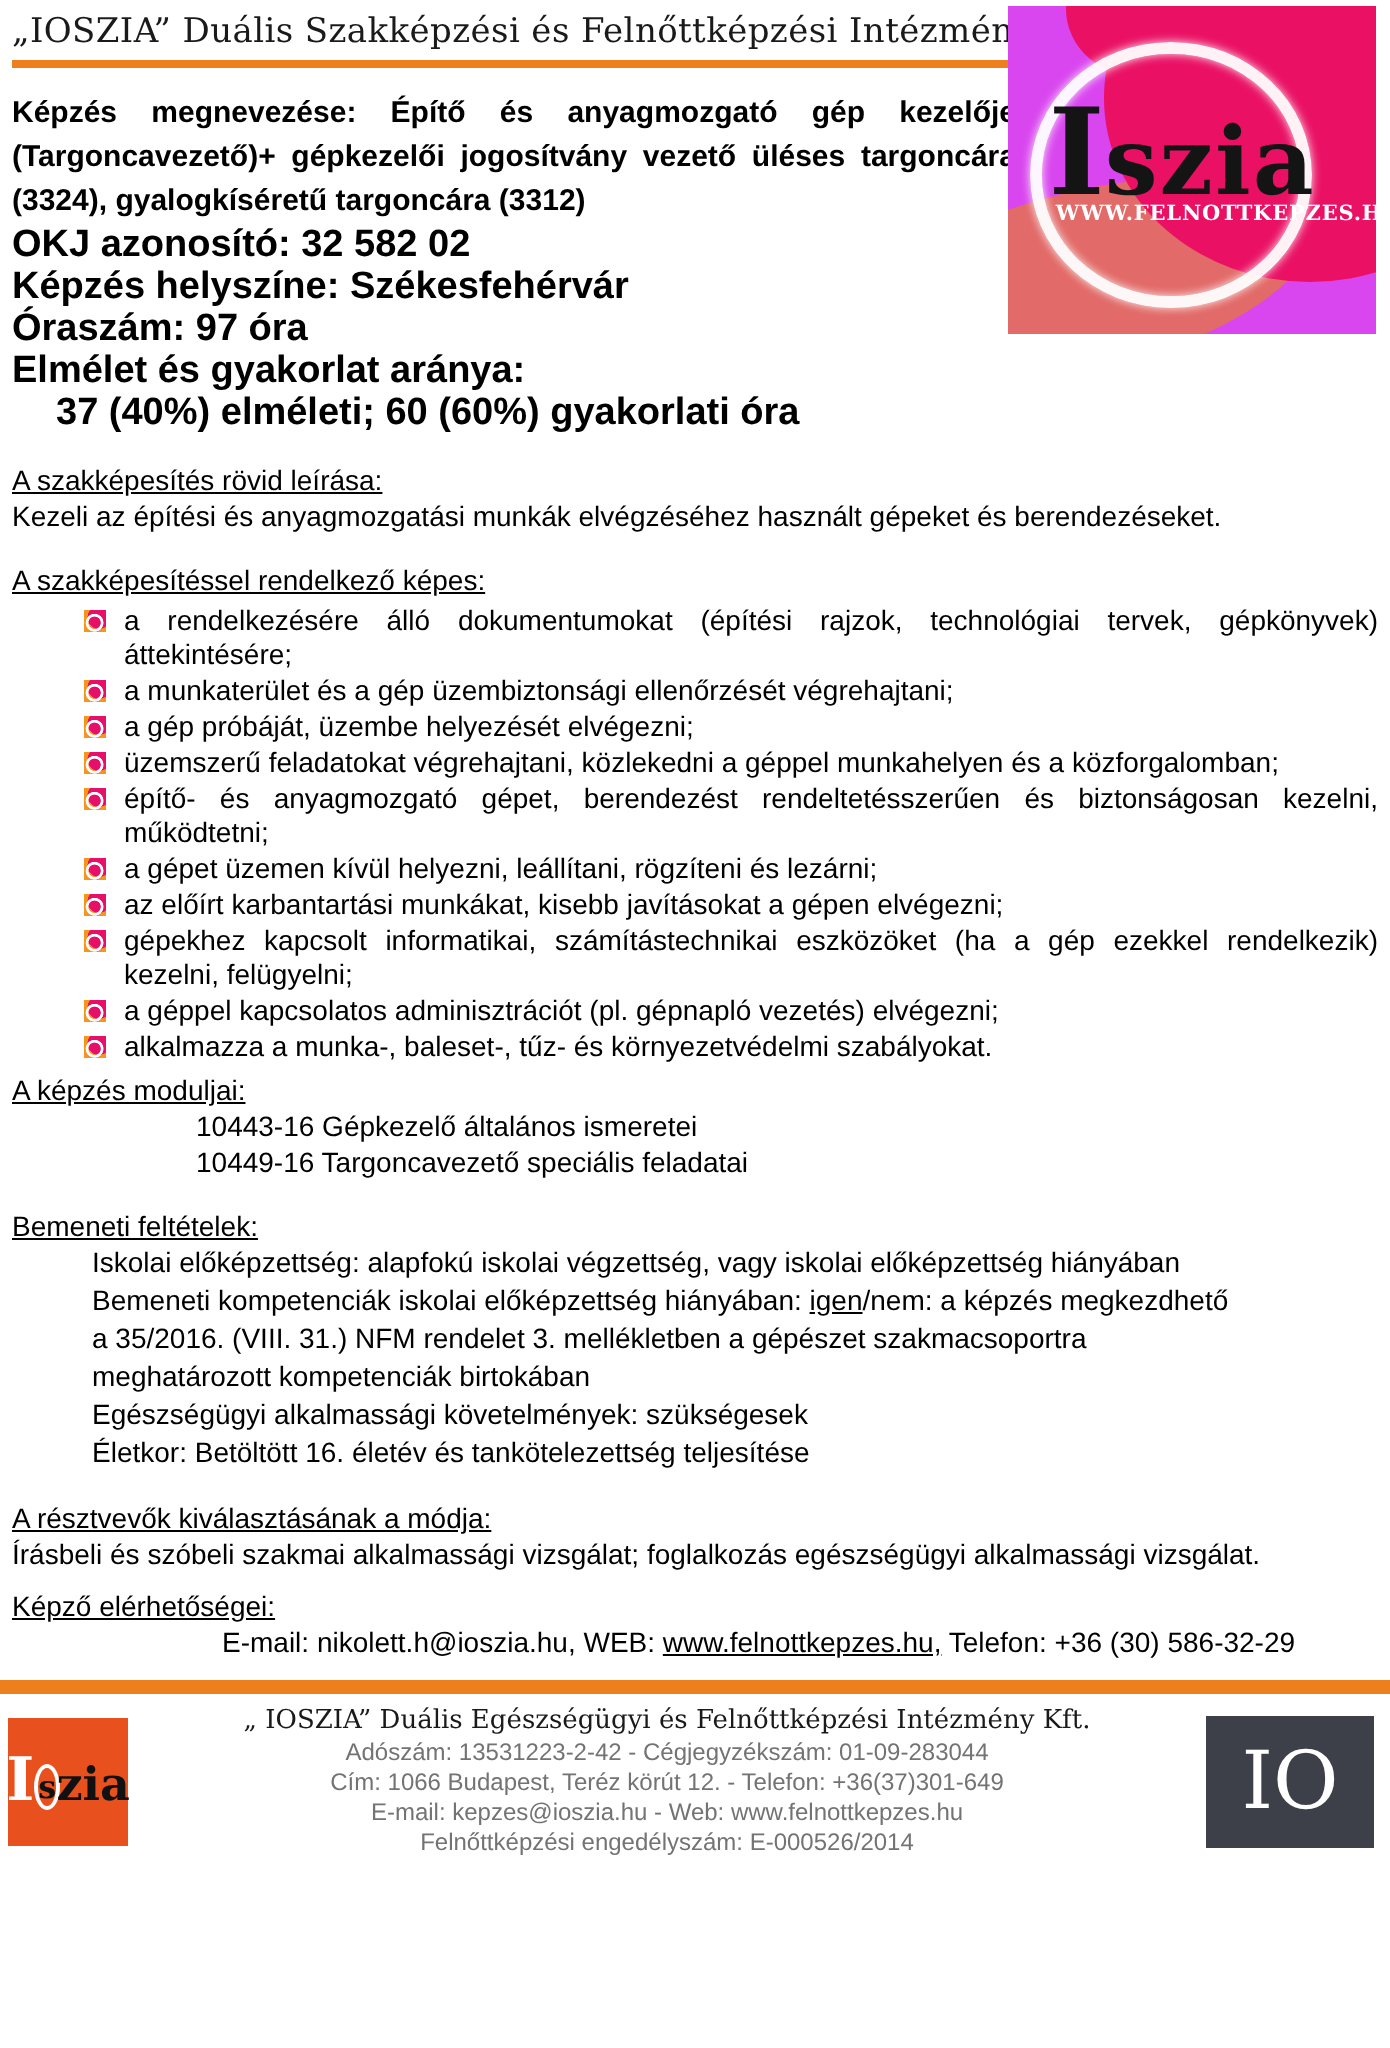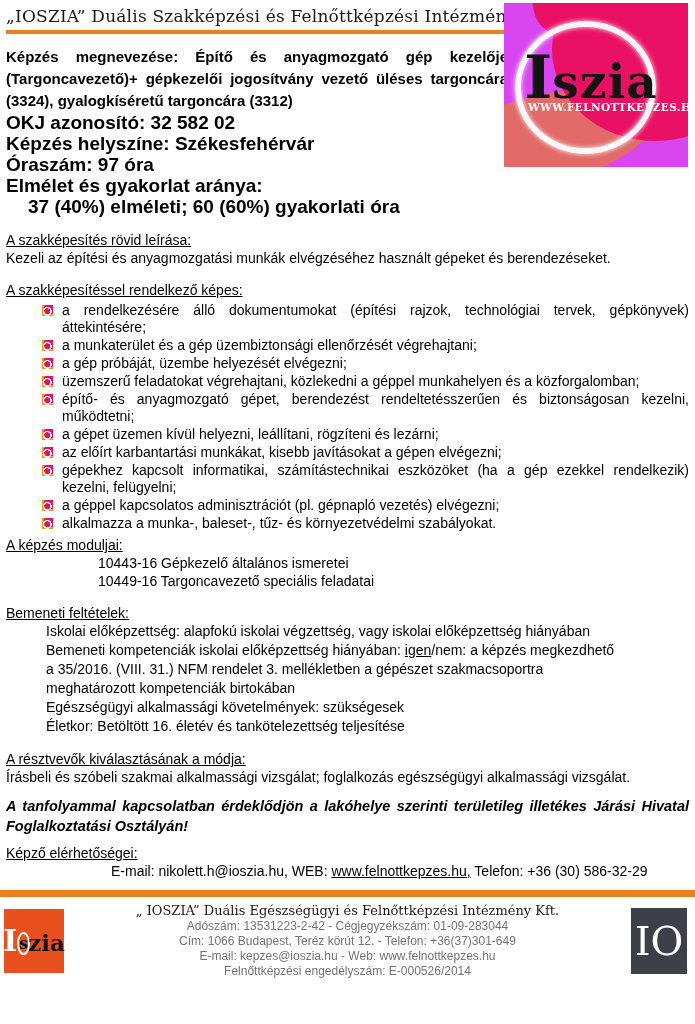--- a/index.html
+++ b/index.html
@@ -76,21 +76,21 @@
 
   .logo-fl { width:60px; height:64px; background:#E8511E; font-family:"DejaVu Serif", serif;
     display:flex; align-items:center; justify-content:center; flex:0 0 auto; }
   .fl-i { color:#fff; font-size:30px; font-weight:bold; line-height:1; }
   .fl-o { display:inline-flex; align-items:center; justify-content:center;
     width:19px; height:19px; border:2px solid #fff; border-radius:50%;
     margin:6px -2px 0 0; }
   .fl-s { color:#111; font-size:16px; font-weight:bold; line-height:1; }
   .fl-zia { color:#111; font-size:23px; font-weight:bold; line-height:1; margin-top:4px; }
 
-  .logo-fr { width:56px; height:66px; background:#3D4049; color:#fff;
+  .logo-fr { width:84px; height:66px; background:#3D4049; color:#fff;
     font-family:"DejaVu Serif", serif; font-size:40px;
     display:flex; align-items:center; justify-content:center; flex:0 0 auto; }
 </style>
 </head>
 <body>
 
 <div class="page">
   <div class="content">
 
     <div class="title">„IOSZIA” Duális Szakképzési és Felnőttképzési Intézmény</div>
@@ -150,21 +150,20 @@
         <div>Egészségügyi alkalmassági követelmények: szükségesek</div>
         <div>Életkor: Betöltött 16. életév és tankötelezettség teljesítése</div>
       </div>
     </div>
 
     <div class="sec">
       <div class="h-u">A résztvevők kiválasztásának a módja:</div>
       <div>Írásbeli és szóbeli szakmai alkalmassági vizsgálat; foglalkozás egészségügyi alkalmassági vizsgálat.</div>
     </div>
 
-    <p class="notice">A tanfolyammal kapcsolatban érdeklődjön a lakóhelye szerinti területileg illetékes Járási Hivatal Foglalkoztatási Osztályán!</p>
 
     <div class="sec" style="margin-top:8px">
       <div class="h-u">Képző elérhetőségei:</div>
       <div class="contact-line"><span>E-mail: </span><span>nikolett.h@ioszia.hu</span><span>, WEB: </span><span class="u">www.felnottkepzes.hu,</span><span> Telefon: </span><span>+36 (30) 586-32-29</span></div>
     </div>
 
   </div>
 
   <div class="bottom-rule"></div>
 

